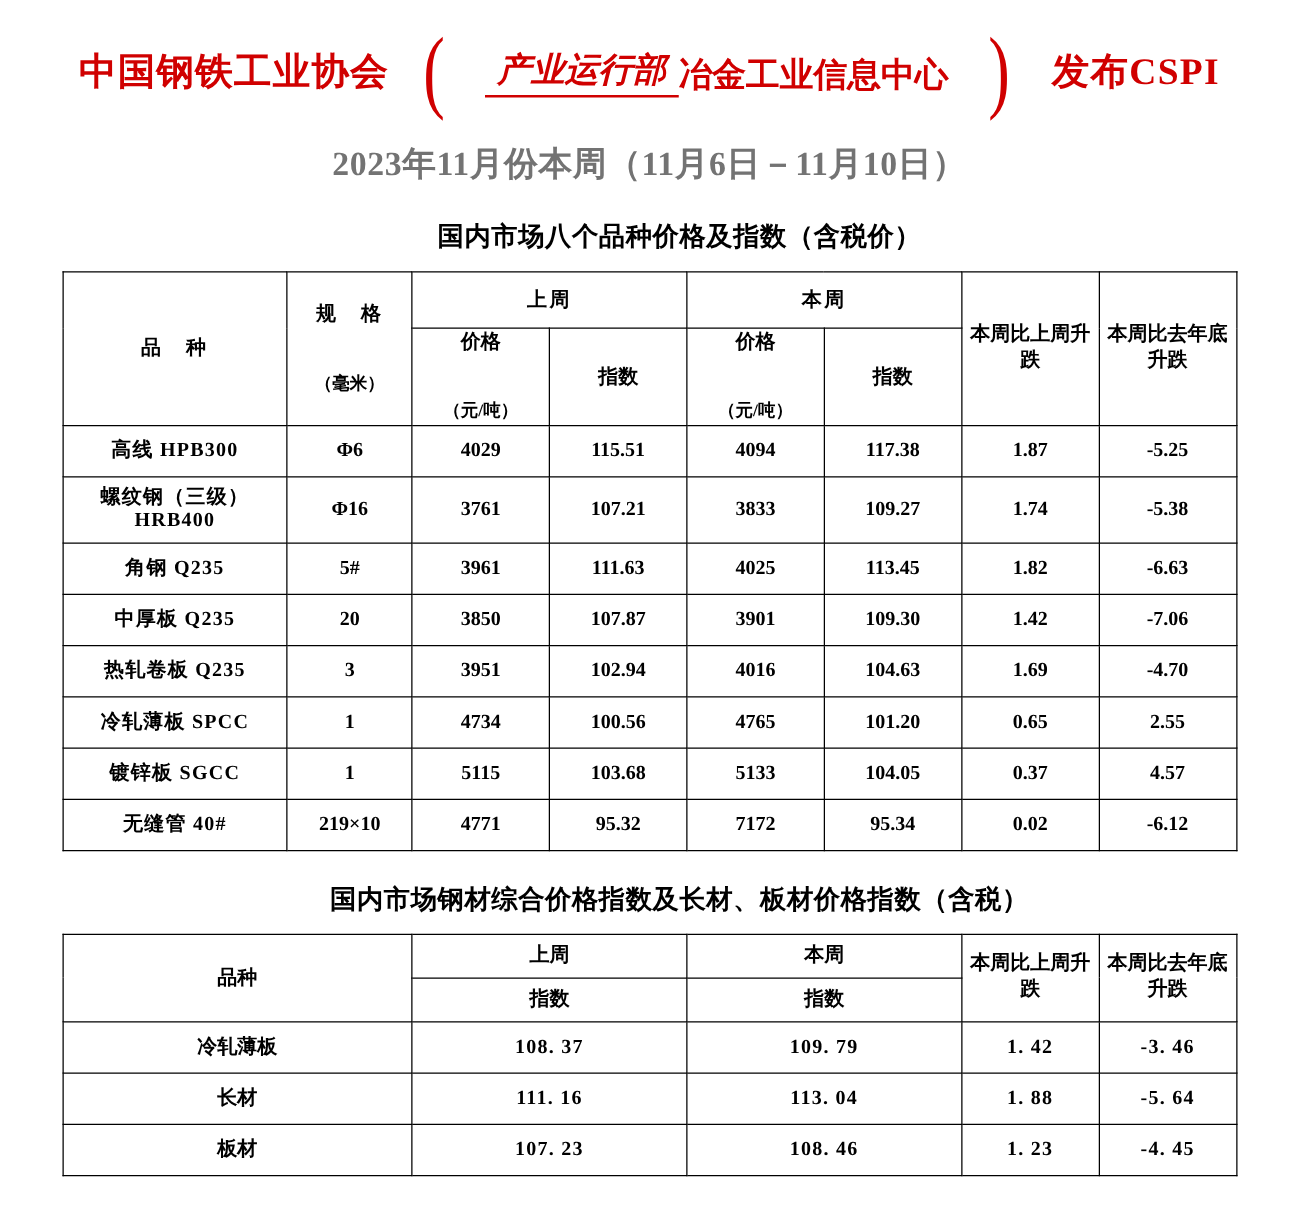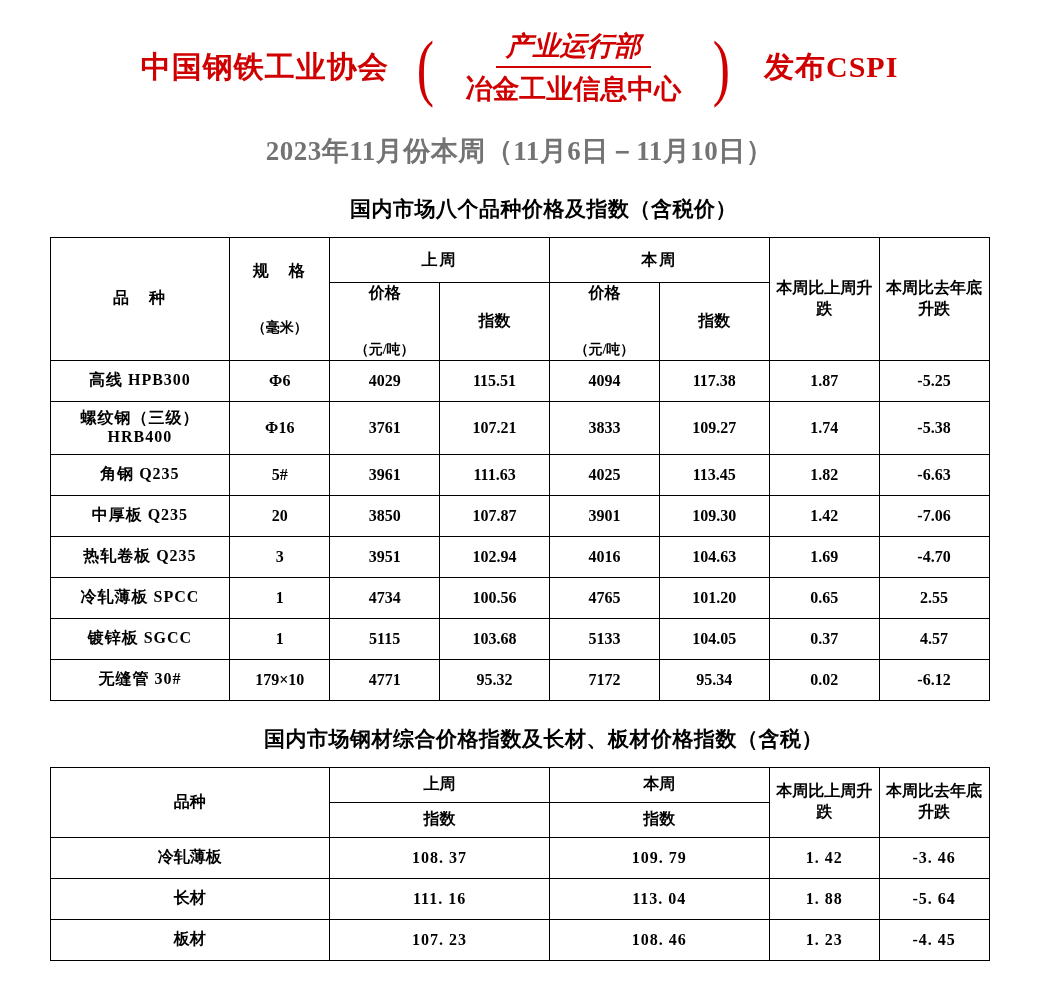--- a/index.html
+++ b/index.html
@@ -38,22 +38,22 @@
     font-size: 74px;
     line-height: 0.8;
     font-weight: normal;
     color: #d00000;
     margin: 0 2px;
     transform: scaleX(0.7);
     display: inline-block;
   }
   .header-mid {
     display: flex;
-    flex-direction: column;
-    align-items: center;
+    flex-direction: row;
+    align-items: flex-end;
     justify-content: center;
     padding: 0 4px;
   }
   .header-mid .line1 {
     font-size: 27px;
     font-weight: bold;
     padding: 0 10px 2px 10px;
     border-bottom: 2px solid #d00000;
     font-family: "Liberation Serif", "DejaVu Serif", serif;
     font-style: italic;
@@ -289,22 +289,22 @@
         <td>1</td>
         <td class="num">5115</td>
         <td class="num">103.68</td>
         <td class="num">5133</td>
         <td class="num">104.05</td>
         <td class="num">0.37</td>
         <td class="num">4.57</td>
       </tr>
 
       <tr>
-        <td class="cat-cell">无缝管  30#</td>
-        <td>179×10</td>
+        <td class="cat-cell">无缝管  40#</td>
+        <td>219×10</td>
         <td class="num">4771</td>
         <td class="num">95.32</td>
         <td class="num">7172</td>
         <td class="num">95.34</td>
         <td class="num">0.02</td>
         <td class="num">-6.12</td>
       </tr>
     </tbody>
   </table>
 </div>

